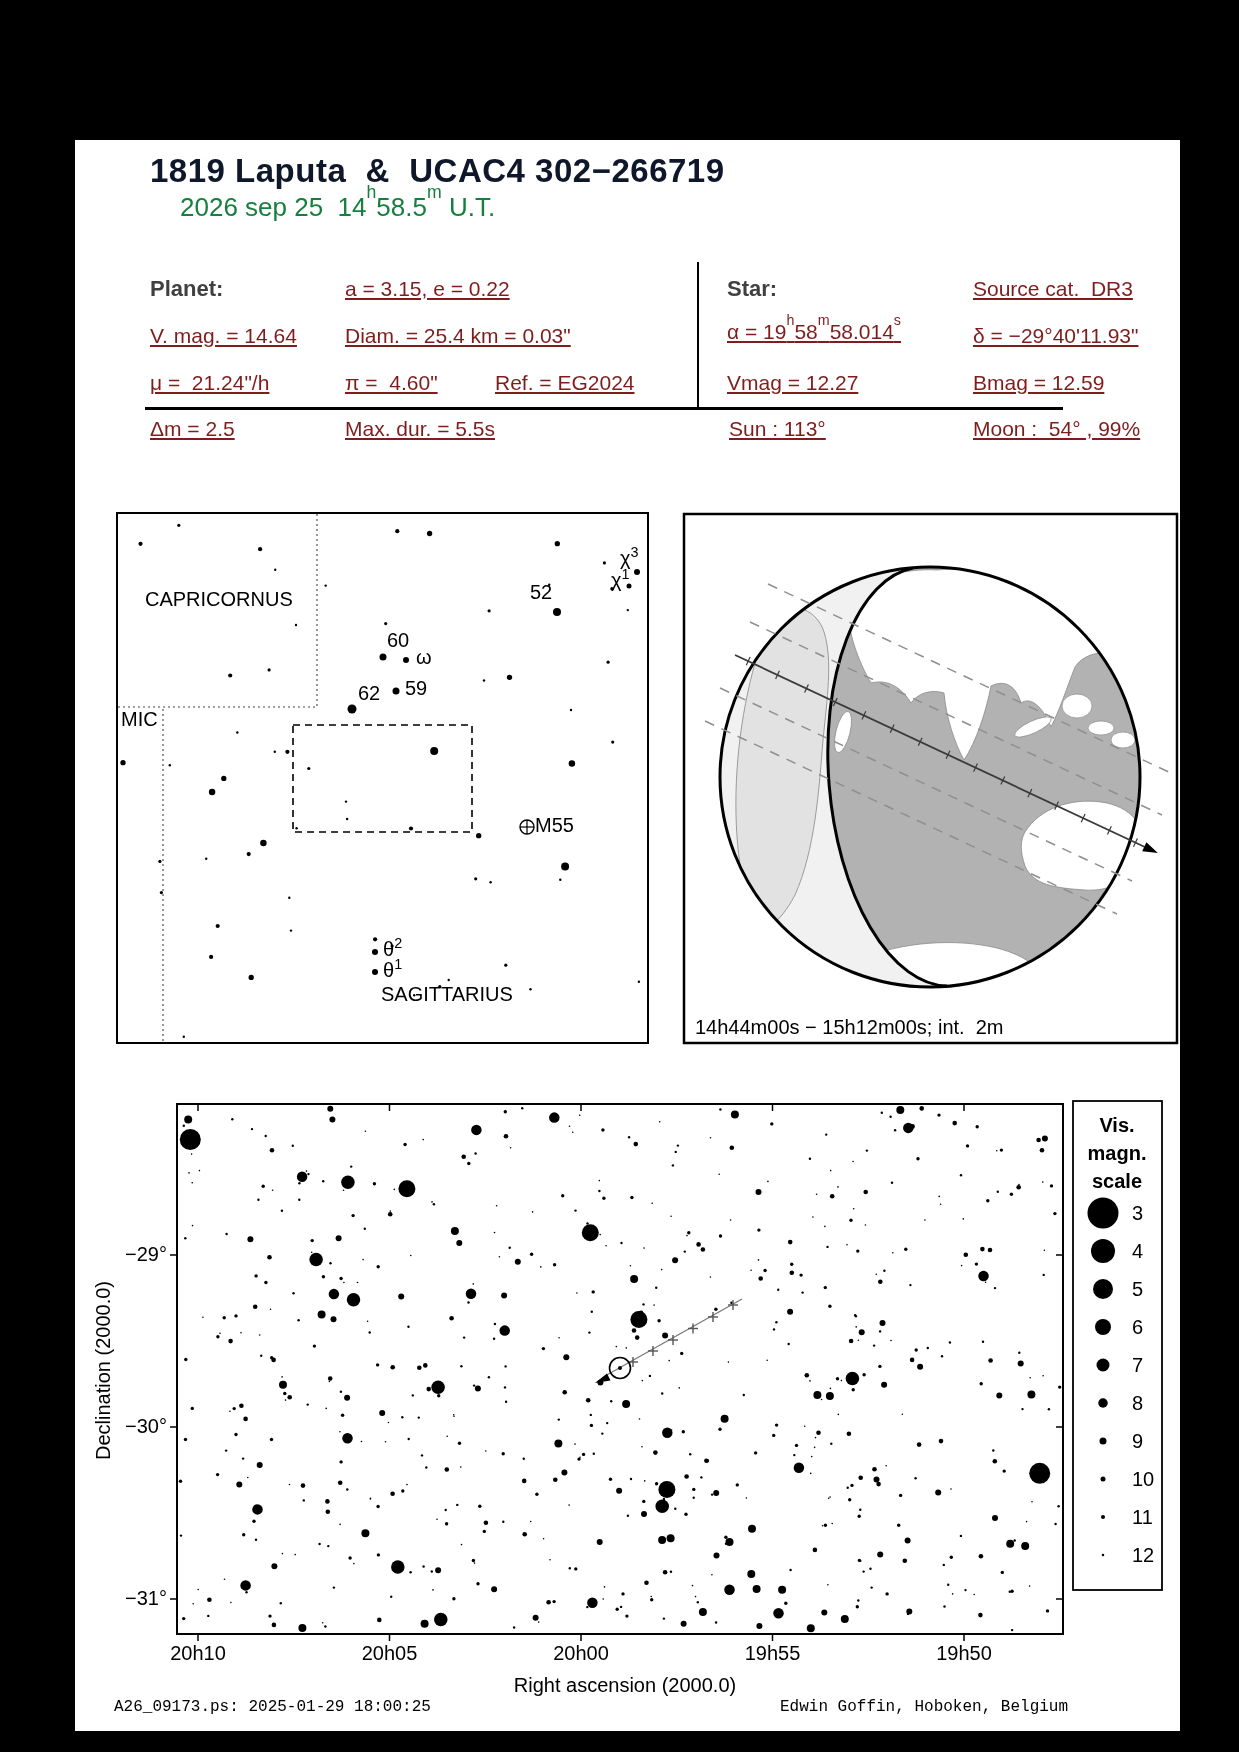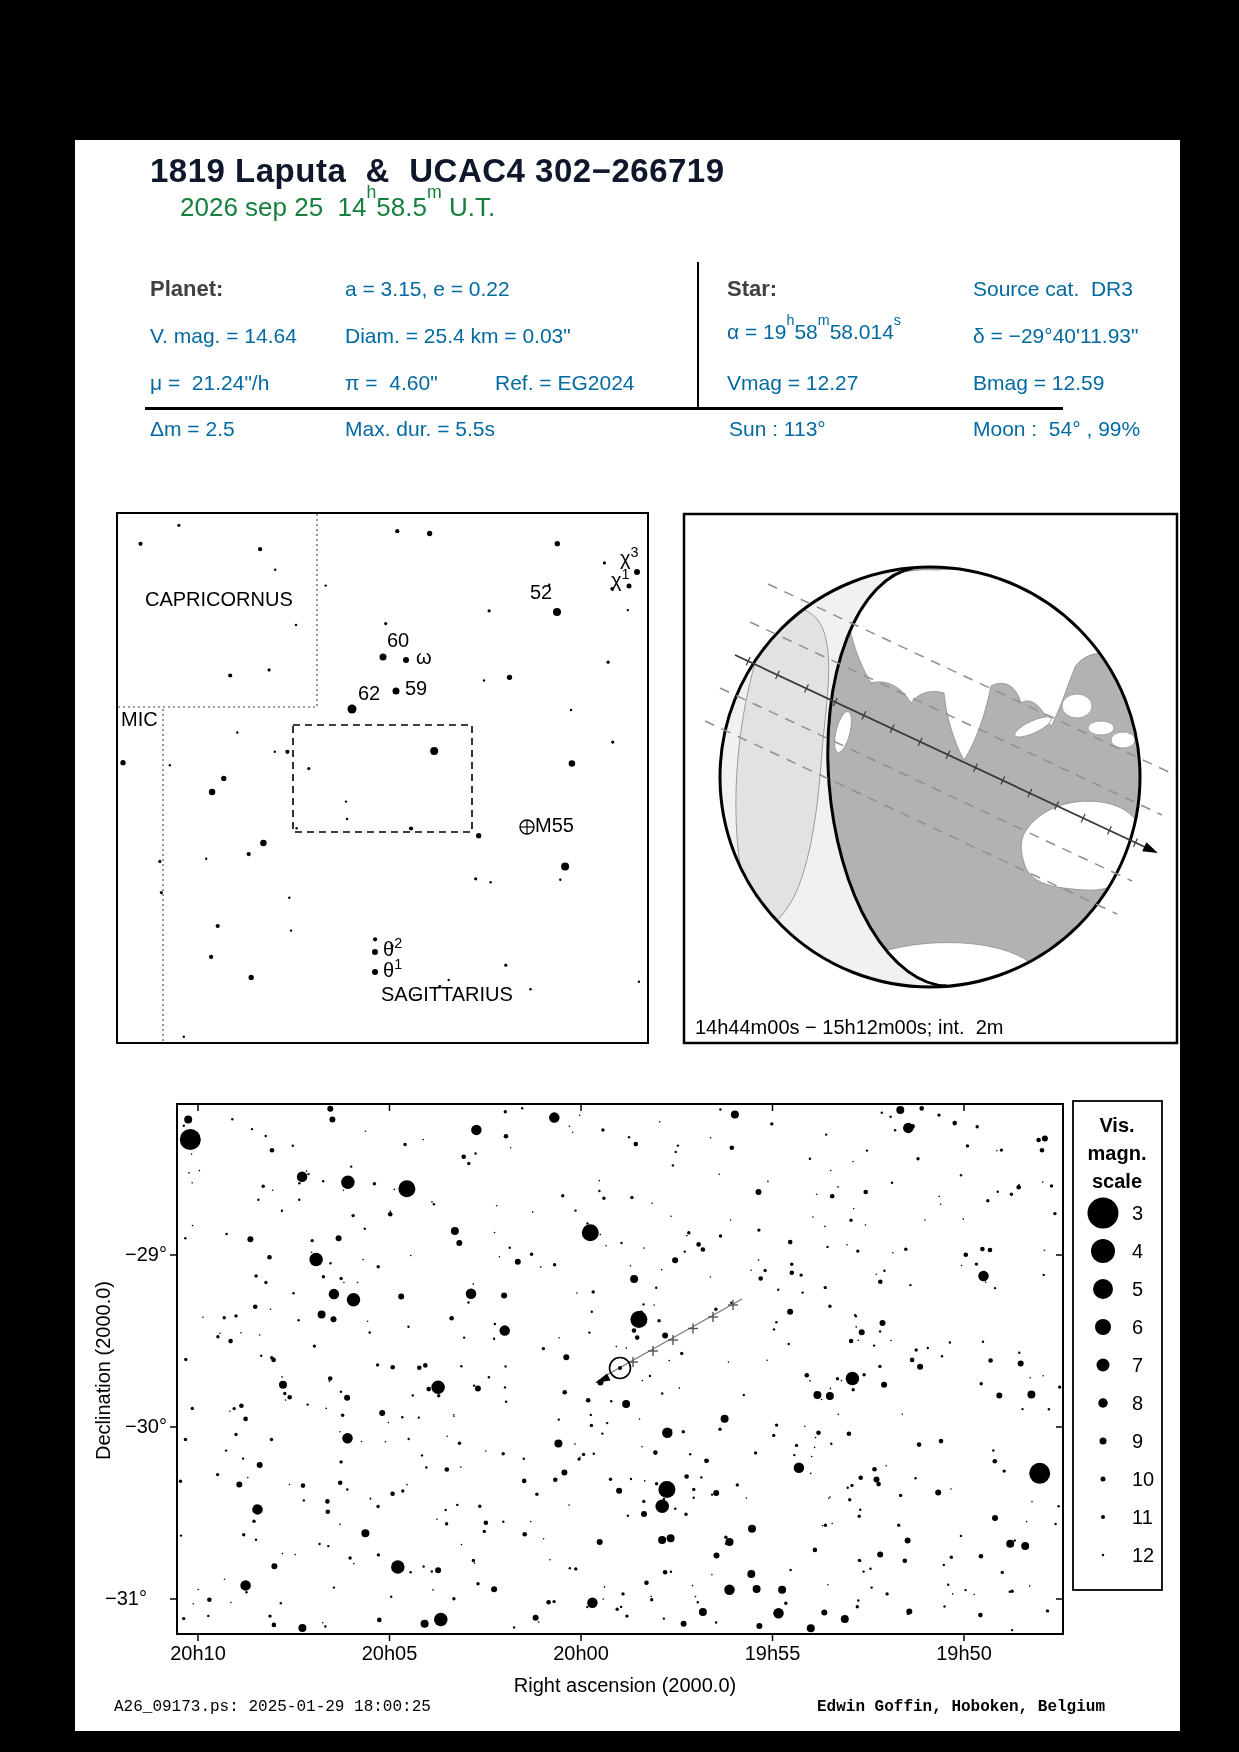--- a/index.html
+++ b/index.html
@@ -1,21 +1,21 @@
 <!DOCTYPE html>
 <html><head>
 <meta charset="utf-8">
 <style>
   html,body{margin:0;padding:0;background:#000;}
   body{width:1239px;height:1752px;position:relative;font-family:"Liberation Sans",sans-serif;}
   .page{position:absolute;left:75px;top:140px;width:1105px;height:1591px;background:#fff;overflow:hidden;}
   .abs{position:absolute;}
   .title{font-size:33px;font-weight:bold;letter-spacing:0.5px;color:#0f172a;white-space:pre;}
   .date{font-size:26px;color:#15803d;white-space:pre;}
-  .info{font-size:21px;color:#0369a1;white-space:pre;}
+  .info{font-size:21px;color:#7f1d1d;white-space:pre;text-decoration:underline;}
   .info-bold{font-size:22px;font-weight:bold;color:#404040;white-space:pre;}
   sup{font-size:68%;line-height:0;position:relative;top:-0.45em;}
   .vline{width:2px;background:#000;}
   .hrule{height:3px;background:#000;}
   .caption{font-size:20px;color:#000;white-space:pre;}
   .axis-label{font-size:20px;color:#000;white-space:nowrap;}
   .tick-label{font-size:20px;color:#000;white-space:nowrap;}
   .footer{font-family:"Liberation Mono",monospace;font-size:16px;color:#000;white-space:pre;}
   .rot{transform:rotate(-90deg);transform-origin:center center;}
   svg text{font-family:"Liberation Sans",sans-serif;fill:#000;}
@@ -918,22 +918,22 @@
   <div id="x-tick-labels">
       <div class="abs tick-label" style="left: 83px; top: 1502px; width: 80px; text-align: center;">20h10</div>
       <div class="abs tick-label" style="left: 274.5px; top: 1502px; width: 80px; text-align: center;">20h05</div>
       <div class="abs tick-label" style="left: 466px; top: 1502px; width: 80px; text-align: center;">20h00</div>
       <div class="abs tick-label" style="left: 657.5px; top: 1502px; width: 80px; text-align: center;">19h55</div>
       <div class="abs tick-label" style="left: 849px; top: 1502px; width: 80px; text-align: center;">19h50</div>
     </div>
   <div id="y-tick-labels">
       <div class="abs tick-label" style="left: 30px; top: 1103px; width: 62px; text-align: right;">−29°</div>
       <div class="abs tick-label" style="left: 30px; top: 1275px; width: 62px; text-align: right;">−30°</div>
-      <div class="abs tick-label" style="left: 30px; top: 1447px; width: 62px; text-align: left;">−31°</div>
+      <div class="abs tick-label" style="left: 30px; top: 1447px; width: 62px; text-align: right;">−31°</div>
     </div>
 
   <div class="abs axis-label" style="left:380px;top:1534px;width:340px;text-align:center;">Right ascension (2000.0)</div>
   <div class="abs axis-label rot" style="left:-82px;top:1219px;width:220px;text-align:center;">Declination (2000.0)</div>
 
   <div class="abs footer" style="left:39px;top:1558px;">A26_09173.ps: 2025-01-29 18:00:25</div>
   <div class="abs footer" style="left:445px;top:1558px;width:200px;text-align:center;margin-top:38px;">6204</div>
-  <div class="abs footer" style="left:687px;top:1558px;width:398px;text-align:center;font-weight:bold;">Edwin Goffin, Hoboken, Belgium</div>
+  <div class="abs footer" style="left:705px;top:1558px;width:398px;text-align:left;">Edwin Goffin, Hoboken, Belgium</div>
 </div>
 
 </body></html>

